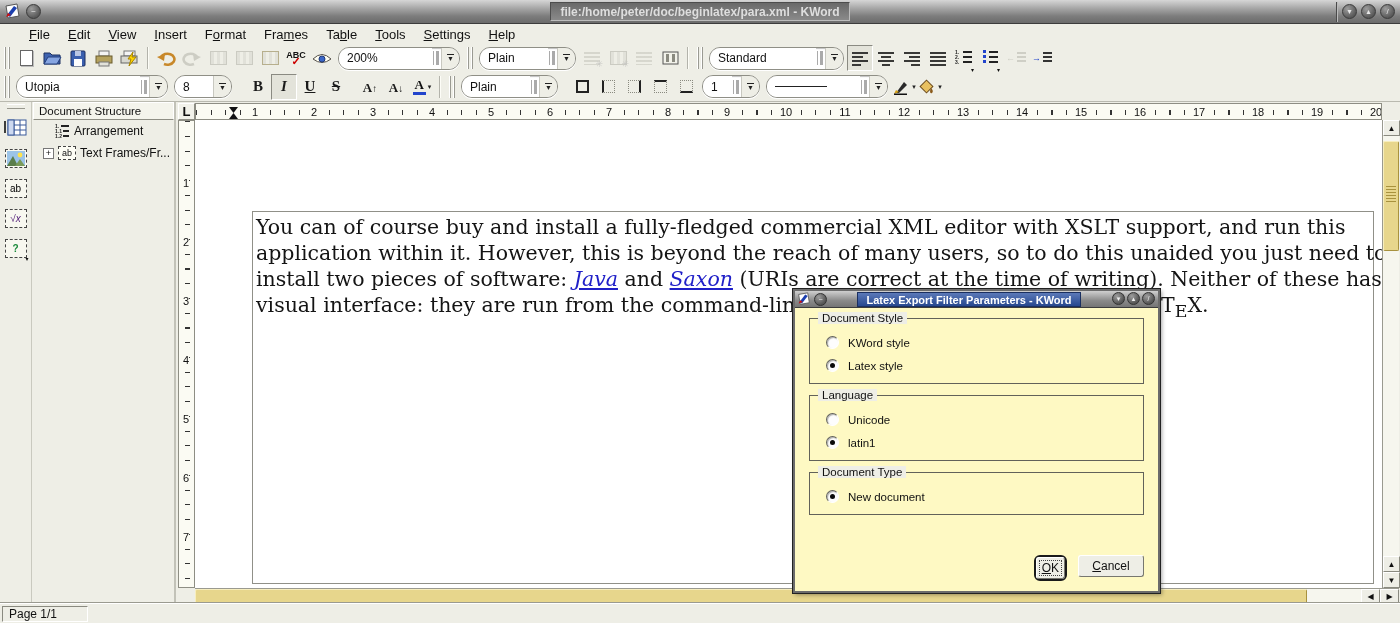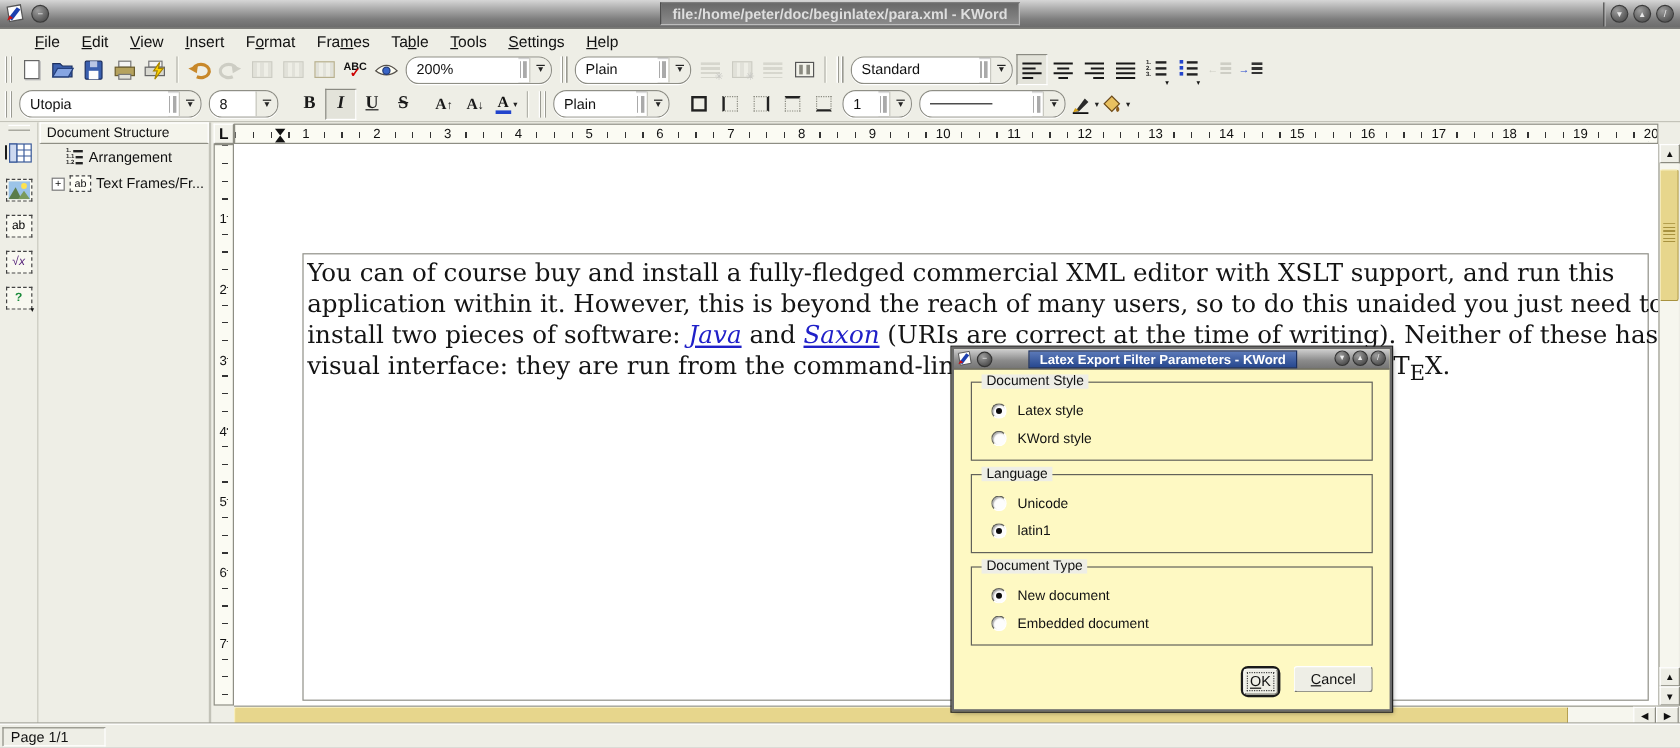--- a/index.html
+++ b/index.html
@@ -686,49 +686,45 @@
         <span class="dlg-circle">▾</span>
         <span class="dlg-circle">▴</span>
         <span class="dlg-circle">/</span>
       </span>
     </div>
     <div class="dlg-body">
       <div>
           <div class="dlg-group">
             <span class="dlg-group-label">Document Style</span>
             <div class="radio-row">
+              <span class="radio"></span>
+              <span class="radio-text">KWord style</span>
+            </div>
+            <div class="radio-row">
               <span class="radio sel"></span>
               <span class="radio-text">Latex style</span>
-            </div>
-            <div class="radio-row">
-              <span class="radio"></span>
-              <span class="radio-text">KWord style</span>
             </div>
           </div>
           <div class="dlg-group">
             <span class="dlg-group-label">Language</span>
             <div class="radio-row">
               <span class="radio"></span>
               <span class="radio-text">Unicode</span>
             </div>
             <div class="radio-row">
               <span class="radio sel"></span>
               <span class="radio-text">latin1</span>
             </div>
           </div>
           <div class="dlg-group">
             <span class="dlg-group-label">Document Type</span>
             <div class="radio-row">
               <span class="radio sel"></span>
               <span class="radio-text">New document</span>
             </div>
-            <div class="radio-row">
-              <span class="radio"></span>
-              <span class="radio-text">Embedded document</span>
-            </div>
           </div>
         </div>
       <div class="dlg-buttons">
         <span class="btn-default-wrap">
           <span class="btn">
               <span><u>O</u>K</span>
             </span>
         </span>
         <span class="btn" style="min-width:66px">
             <span><u>C</u>ancel</span>

